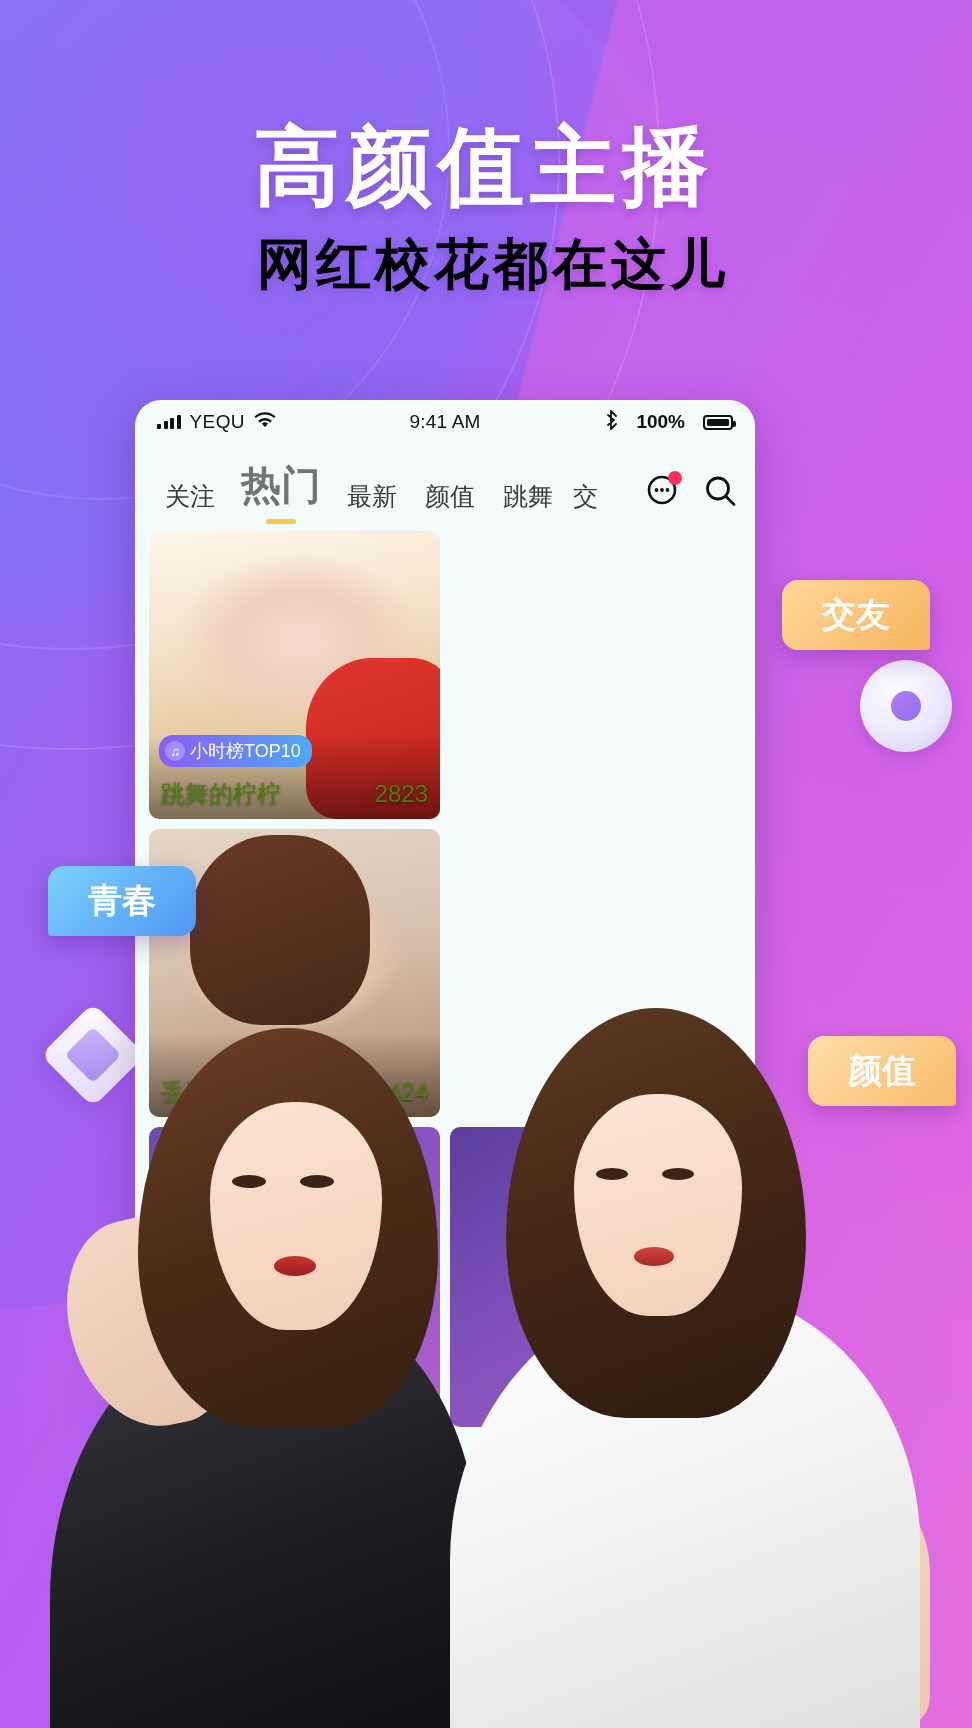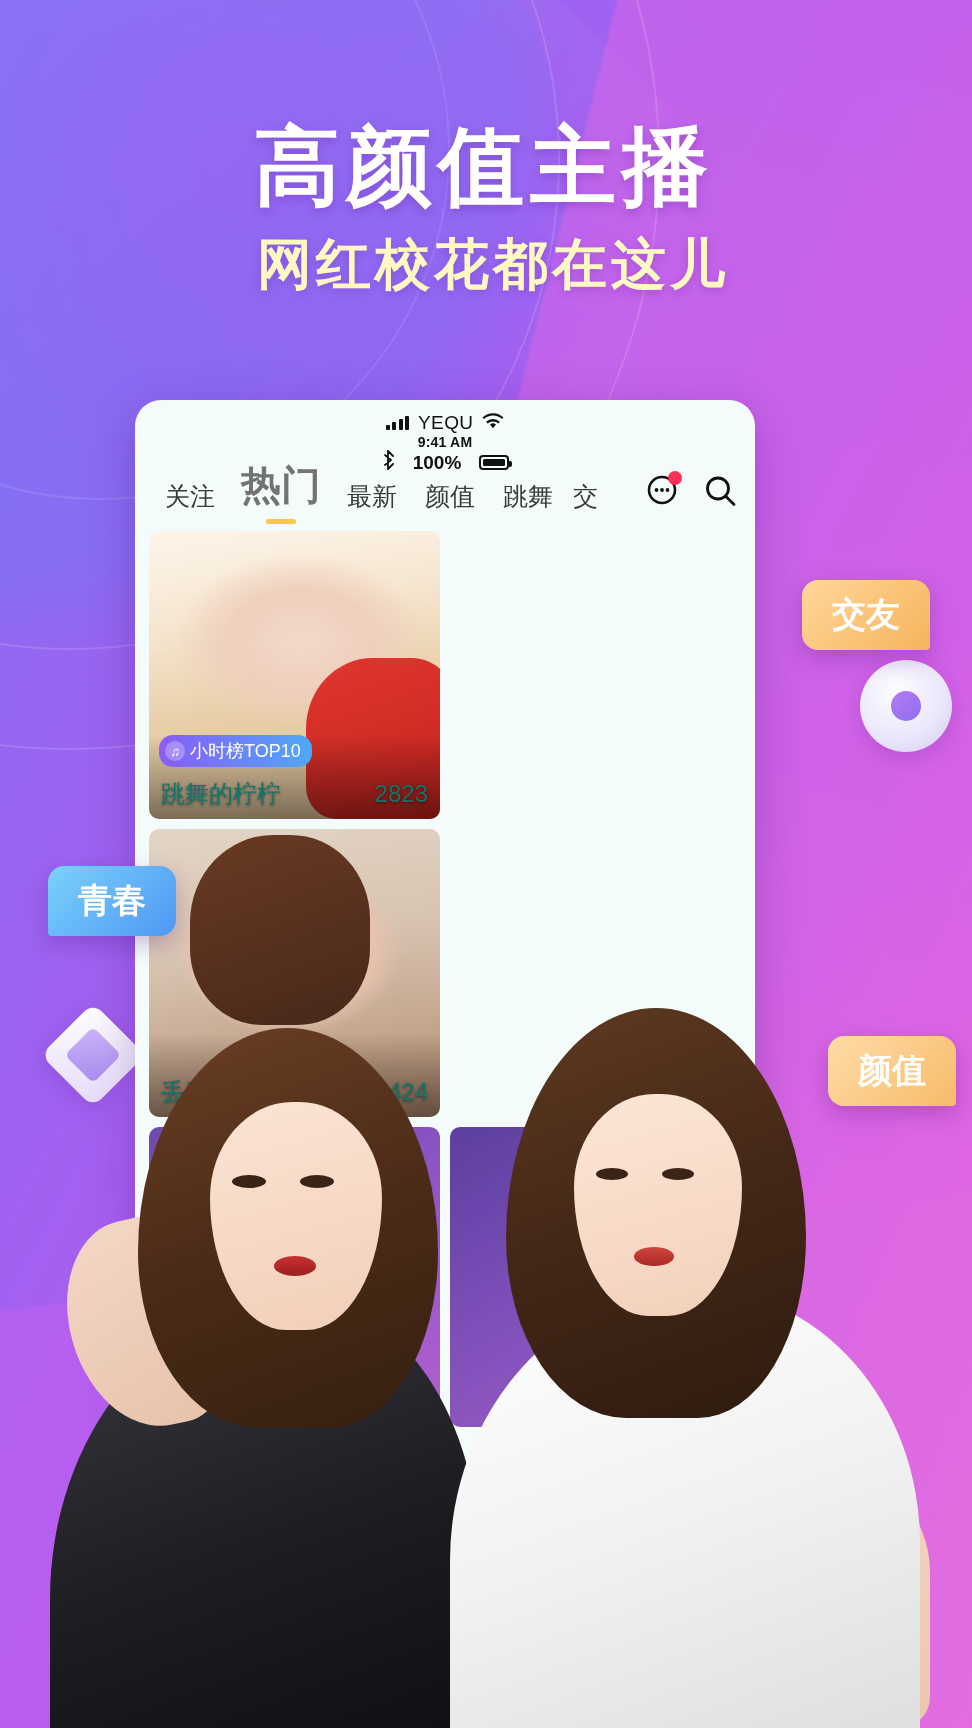--- a/index.html
+++ b/index.html
@@ -44,35 +44,35 @@
   .diamond::after { content:""; position:absolute; inset:17px; border-radius:6px;
       background:linear-gradient(140deg,#cdb6f7,#a98cf2); }
 
   
   #heading { position:absolute; left:0; right:4px; top:118px; text-align:center; z-index:5; }
   #heading .h1 {
     font-size:86px; font-weight:bold; color:#ffffff; letter-spacing:6px; line-height:1.12;
     text-shadow:0 4px 10px rgba(95,30,155,.30);
   }
   #heading .h2 {
-    margin-top:14px; font-size:55px; font-weight:bold; color:#fef9c3; letter-spacing:4px;
+    margin-top:14px; font-size:55px; font-weight:bold; color:#000000; letter-spacing:4px;
     text-shadow:0 3px 8px rgba(95,30,155,.26);
     padding-left:18px;
   }
 
   
   #phone {
     position:absolute; left:135px; top:400px; width:620px; height:1328px;
     background:#f4fbfb; border-radius:26px 26px 0 0; overflow:hidden; z-index:6;
     box-shadow:0 14px 48px rgba(70,15,120,.30);
   }
   
-  .statusbar { height:44px; display:flex; align-items:center; padding:12px 22px; color:#111;flex-direction:column; }
+  .statusbar { height:44px; display:flex; align-items:center; padding:4px 22px; color:#111; }
   .sb-left { display:flex; align-items:center; gap:9px; flex:1; }
-  .sb-mid { flex:0 0 auto; font-size:14px; font-weight:bold; letter-spacing:.2px; }
+  .sb-mid { flex:0 0 auto; font-size:19px; font-weight:normal; letter-spacing:.2px; }
   .sb-right { display:flex; align-items:center; justify-content:flex-end; gap:18px; flex:1; font-size:19px; font-weight:bold; }
   .carrier { font-size:19px; font-weight:500; letter-spacing:.4px; }
   .bars { display:flex; align-items:flex-end; gap:2.5px; height:13px; }
   .bars i { display:block; width:4px; background:#111; border-radius:1px; }
   .bars i:nth-child(1){height:5px}.bars i:nth-child(2){height:8px}
   .bars i:nth-child(3){height:11px}.bars i:nth-child(4){height:14px}
   .batt { width:30px; height:15px; border:2px solid #111; border-radius:4px; position:relative; }
   .batt::after { content:""; position:absolute; right:-5px; top:4px; width:3px; height:6px; background:#111; border-radius:0 2px 2px 0; }
   .batt i { position:absolute; inset:2px; background:#111; border-radius:1.5px; }
 
@@ -89,21 +89,21 @@
   .dot { position:absolute; right:-1px; top:-1px; width:14px; height:14px; border-radius:50%; background:#fc3158; }
 
   
   .grid { padding:10px 14px 0 14px; display:grid; grid-template-columns:1fr 1fr; gap:10px; }
   .card { position:relative; border-radius:10px; overflow:hidden; height:288px; }
   .card .ph { position:absolute; inset:0; }
   .card .shade { position:absolute; left:0; right:0; bottom:0; height:84px;
       background:linear-gradient(180deg, rgba(0,0,0,0), rgba(0,0,0,.45)); }
   .card .meta { position:absolute; left:12px; right:12px; bottom:9px;
       display:flex; align-items:center; justify-content:space-between;
-      color:#0f766e; font-size:24px; text-shadow:0 1px 3px rgba(0,0,0,.5);margin-top:19px; }
+      color:#4d7c0f; font-size:24px; text-shadow:0 1px 3px rgba(0,0,0,.5);margin-top:19px; }
   .card .meta .cnt { font-size:24px; }
   .rankbadge { position:absolute; left:10px; bottom:52px; display:flex; align-items:center; gap:5px;
       padding:4px 11px 4px 6px; border-radius:14px; color:#fff; font-size:18px;
       background:linear-gradient(90deg,#8a5cf6,#4ea9f7); }
   .rankbadge .note { width:20px; height:20px; border-radius:50%; background:rgba(255,255,255,.28);
       display:flex; align-items:center; justify-content:center; font-size:13px; }
 
   
   .p1 { background:
       radial-gradient(ellipse 60% 42% at 52% 38%, #f3d9cb 0%, #efcfbd 40%, rgba(240,210,190,0) 72%),
@@ -132,21 +132,21 @@
   .wide-row { display:grid; grid-template-columns:1fr 1fr; gap:10px; padding:10px 14px 0 14px; }
   .card.tallish { height:300px; }
   .promo-text { position:absolute; left:50%; top:30px; transform:translateX(-50%);
       color:#fff; font-weight:bold; text-align:center; line-height:1.05;
       text-shadow:0 2px 6px rgba(0,0,0,.35); }
   .promo-text .l1 { font-size:46px; }
   .promo-text .l2 { font-size:46px; }
 
   
   .fbadge { position:absolute; z-index:12; color:#fff; font-weight:bold; font-size:34px;
-      padding:12px 30px; border-radius:14px 14px 14px 4px;
+      padding:12px 40px; border-radius:14px 14px 14px 4px;
       box-shadow:0 8px 22px rgba(70,10,120,.25); white-space:nowrap; }
   #badge-jiaoyou { right:42px; top:580px;
       background:linear-gradient(135deg,#ffd79a,#f6b45c); border-radius:16px 16px 4px 16px; }
   #badge-qingchun { left:48px; top:866px;
       background:linear-gradient(135deg,#7ad2fb,#4f96f3); border-radius:16px 16px 16px 4px; }
   #badge-yanzhi { right:16px; top:1036px;
       background:linear-gradient(135deg,#ffdca7,#f7bb6a); border-radius:16px 16px 4px 16px; }
 
   
   #models { position:absolute; left:0; right:0; bottom:0; height:740px; z-index:15; pointer-events:none; }

